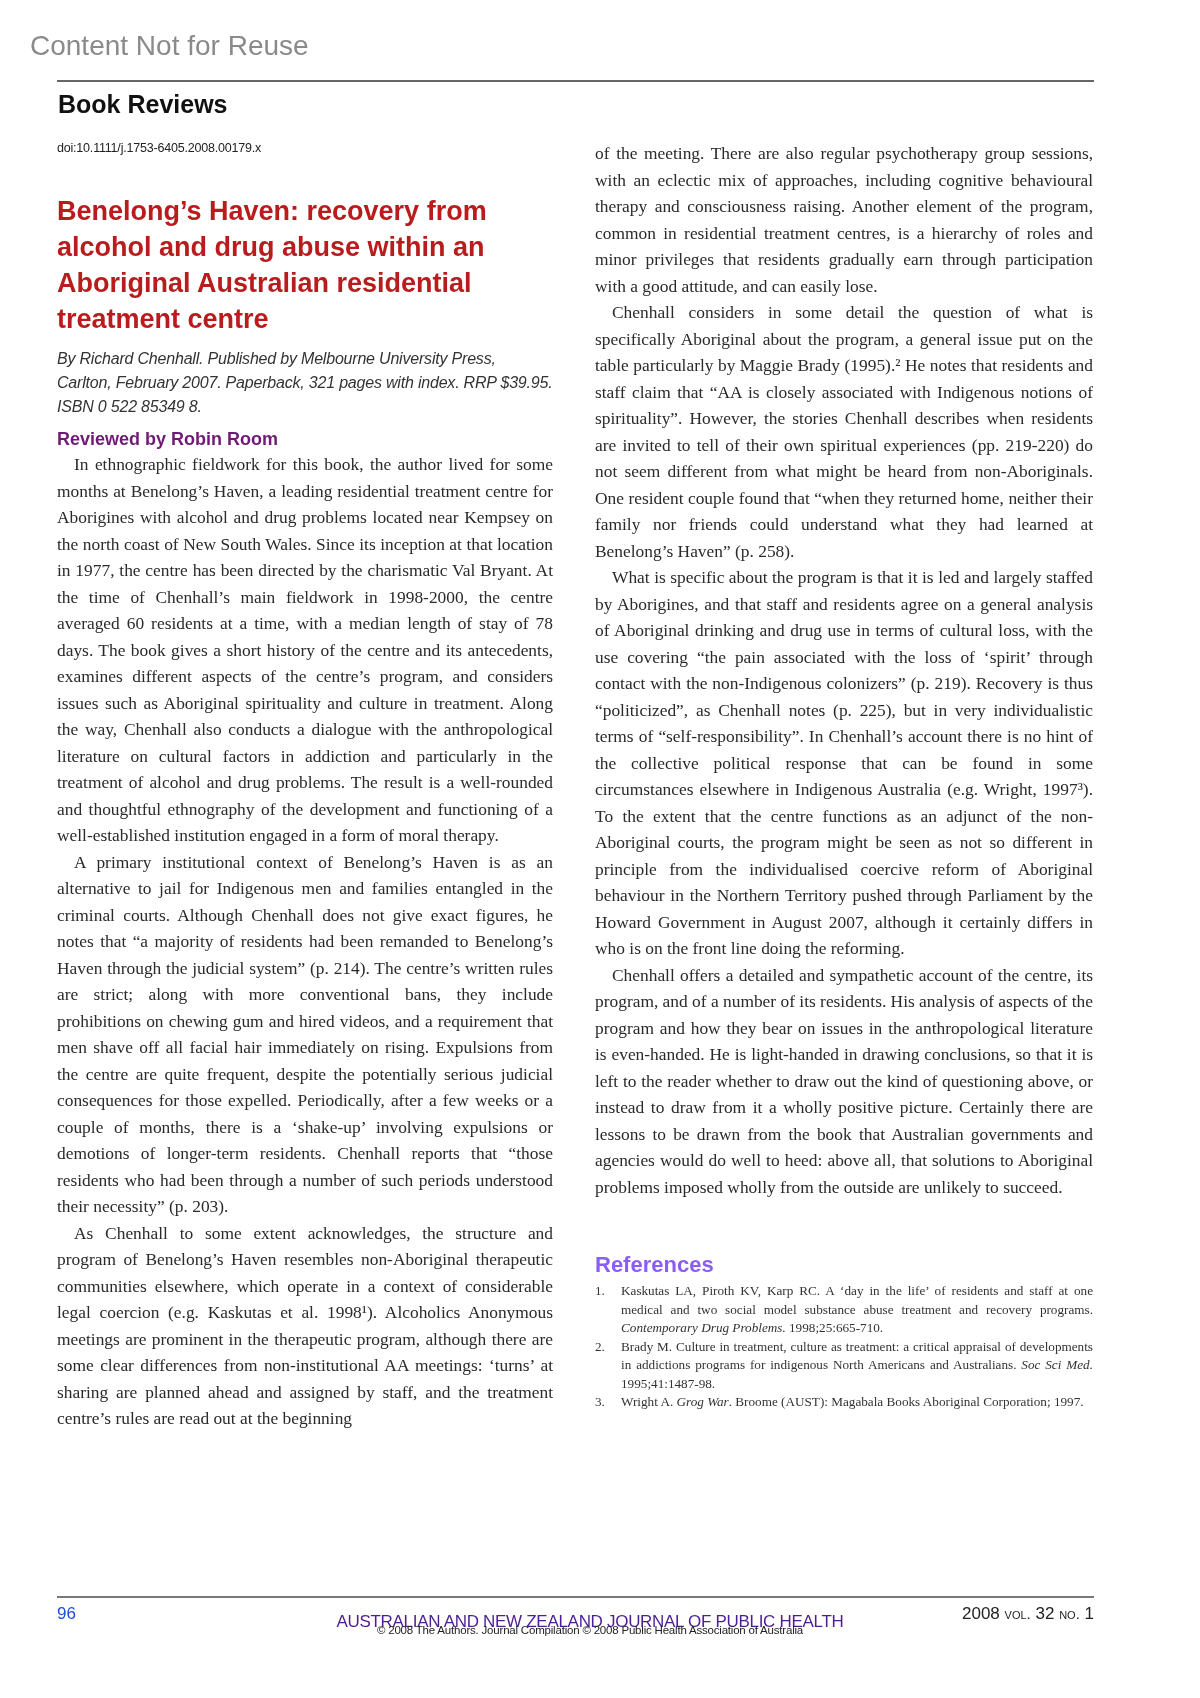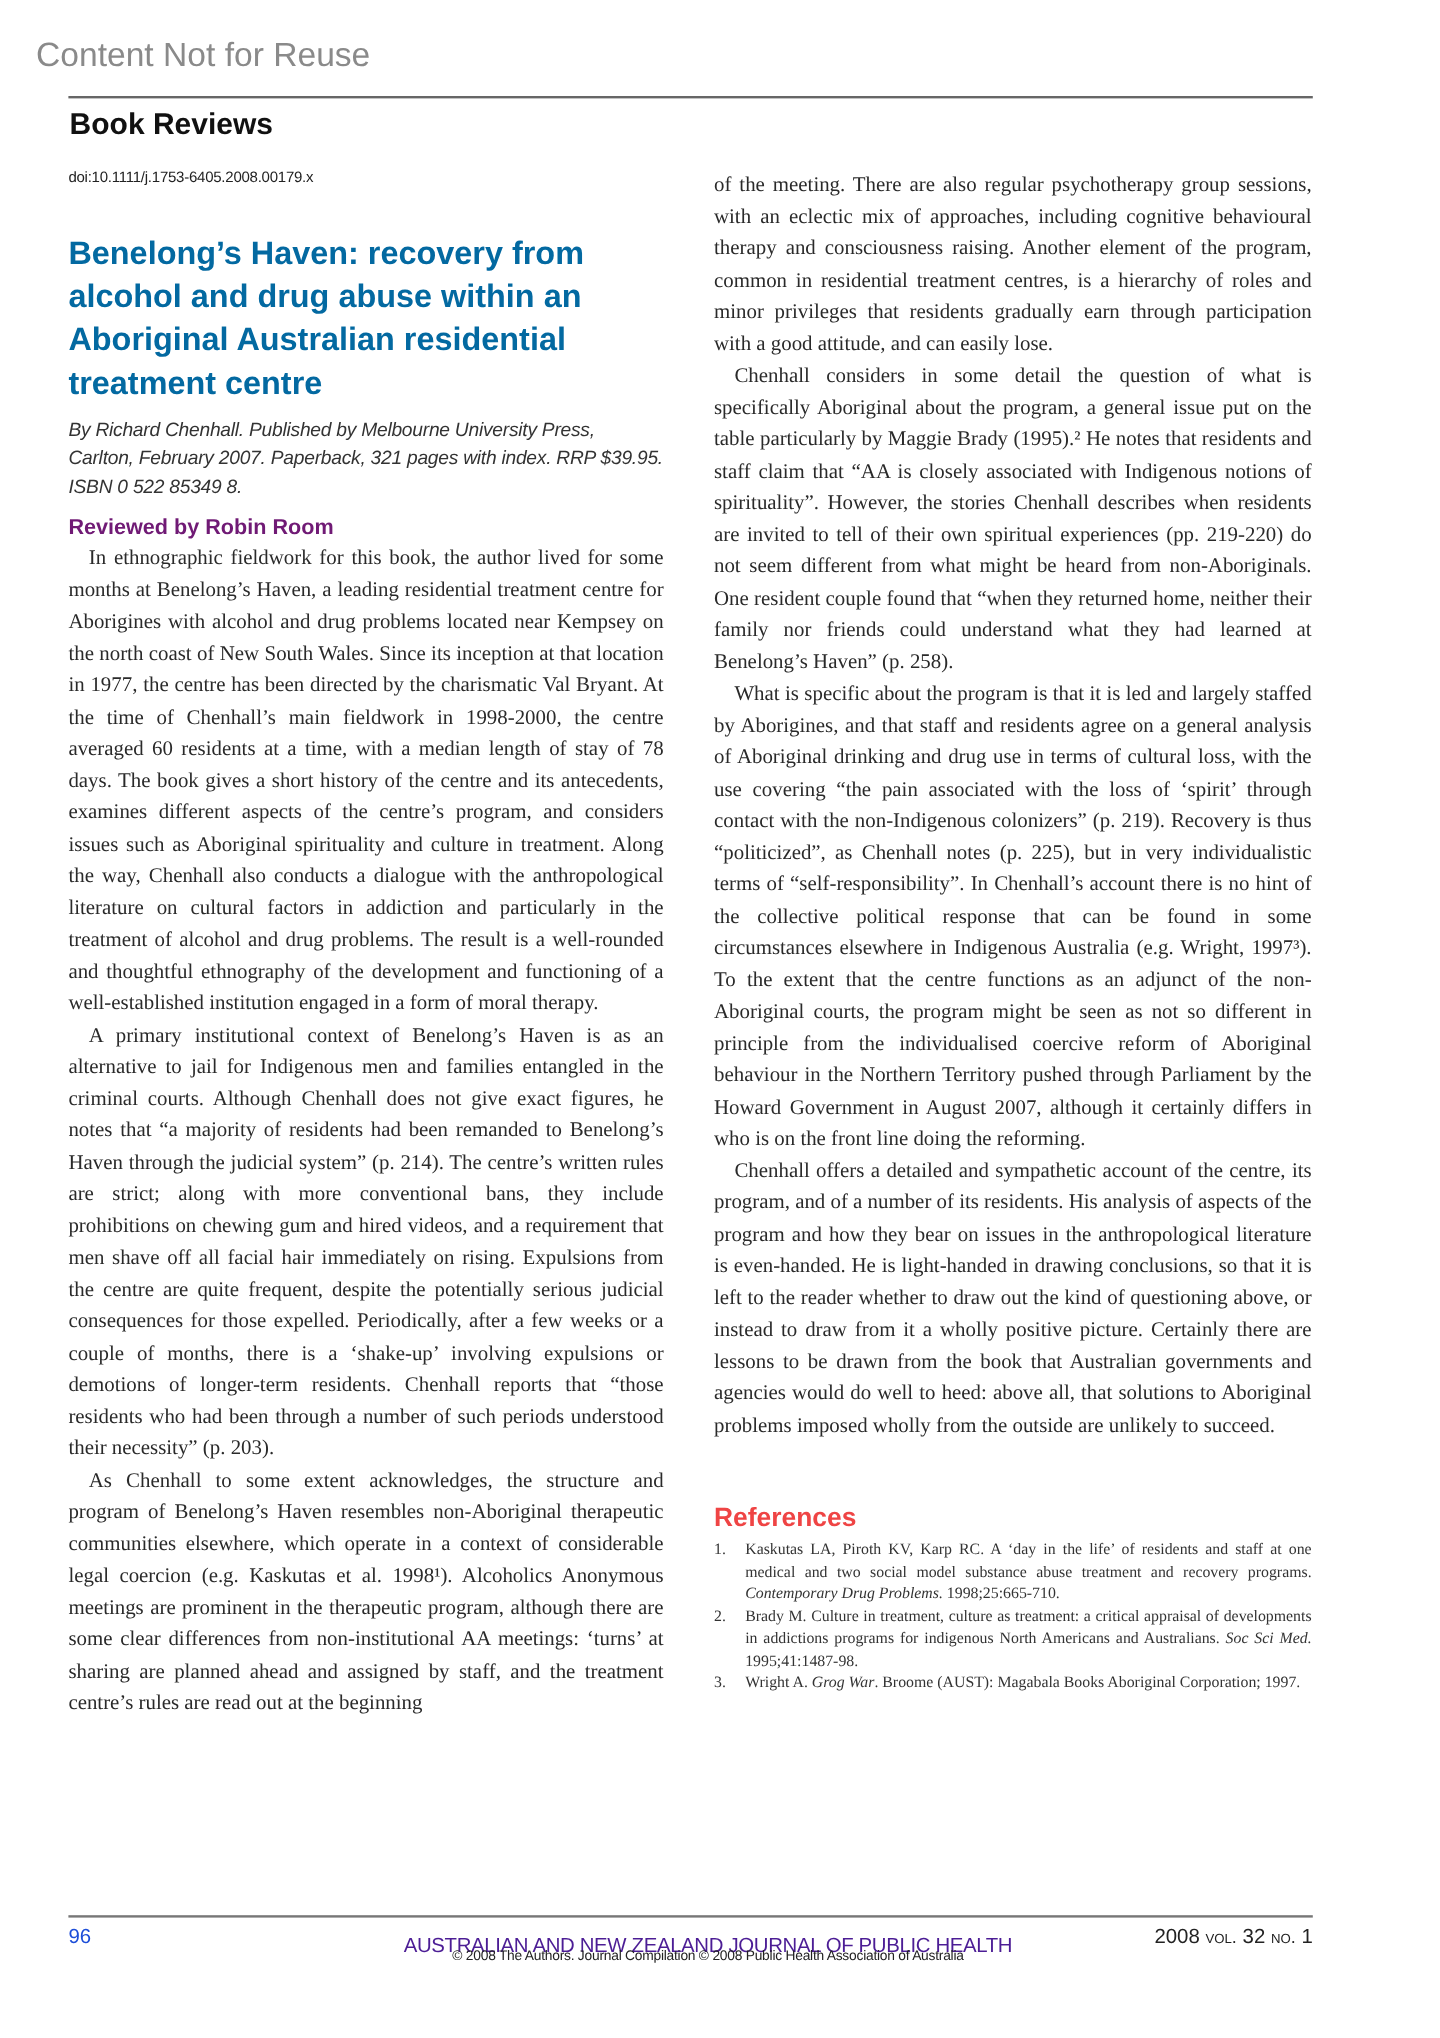--- a/index.html
+++ b/index.html
@@ -14,38 +14,38 @@
     font-family: "Liberation Sans", sans-serif; font-weight: bold; font-size: 25px; color: #111;
     z-index: 1;
     margin-top: 44px;
   }
   .top-rule { position: absolute; left: 57px; top: 80px; width: 1037px; height: 2px; background: #666; }
   .col-left { position: absolute; left: 57px; top: 140px; width: 496px; }
   .col-right { position: absolute; left: 595px; top: 140px; width: 498px; }
   .doi { font-family: "Liberation Sans", sans-serif; font-size: 12.5px; color: #222; margin: 1px 0 38px 0; letter-spacing: -0.2px; }
   .title {
     font-family: "Liberation Sans", sans-serif; font-weight: bold; font-size: 27px; line-height: 36px;
-    color: #0369a1; margin: 0 0 10px 0;
+    color: #b91c1c; margin: 0 0 10px 0;
   }
   .bookinfo {
     font-family: "Liberation Sans", sans-serif; font-style: italic; font-size: 16px; line-height: 24px;
     color: #333; margin: 0 0 8px 0; letter-spacing: -0.2px;
   }
   .reviewer { font-family: "Liberation Sans", sans-serif; font-weight: bold; font-size: 18px; line-height: 24px; color: #701a75; margin: 0; }
   .affil {
     font-family: "Liberation Sans", sans-serif; font-style: italic; font-size: 16px; line-height: 24px;
     color: #333; margin: 0 0 30px 17px; letter-spacing: -0.2px;
   }
   .body-text p {
     font-family: "Liberation Serif", serif; font-size: 17.4px; line-height: 26.5px; color: #2a2a2a;
     text-align: justify; margin: 0; text-indent: 17px;
   }
   .col-right .body-text p.cont { text-indent: 0; }
   .refs-heading {
-    font-family: "Liberation Sans", sans-serif; font-weight: bold; font-size: 22px; color: #ef4444;
+    font-family: "Liberation Sans", sans-serif; font-weight: bold; font-size: 22px; color: #8b5cf6;
     margin: 52px 0 4px 0;
   }
   .refs { list-style: none; margin: 0; padding: 0; }
   .refs li {
     position: relative; padding-left: 26px;
     font-family: "Liberation Serif", serif; font-size: 13.2px; line-height: 18.5px; color: #333;
     text-align: justify;
   }
   .refs li .num { position: absolute; left: 0; top: 0; }
   .refs li i { font-style: italic; }

